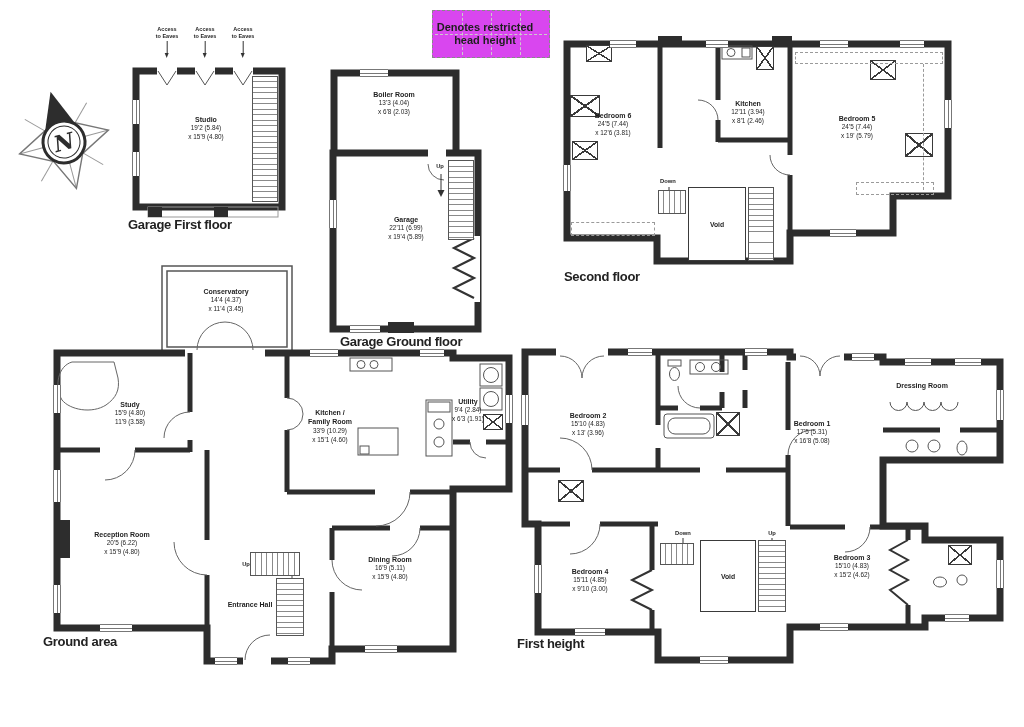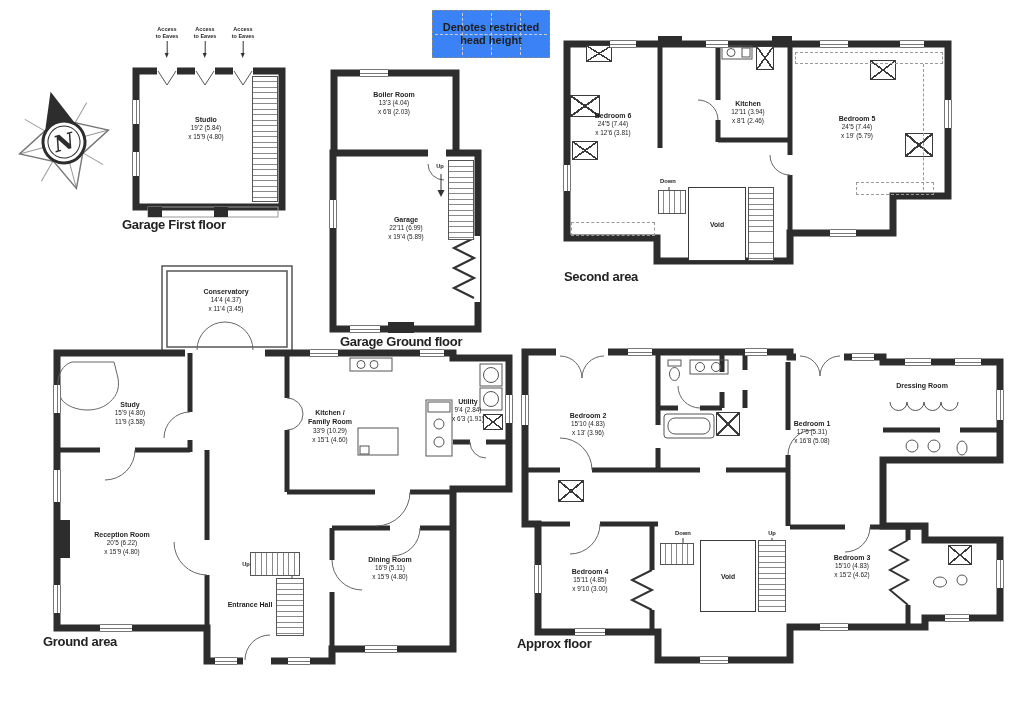--- a/index.html
+++ b/index.html
@@ -38,21 +38,21 @@
   
   .win-h{position:absolute;z-index:2;height:8px;background:
     linear-gradient(to bottom,#fff 0px,#fff 3px,#777 3px,#777 4px,#fff 4px,#fff 8px);
     border-top:1px solid #777;border-bottom:1px solid #777}
   .win-v{position:absolute;z-index:2;width:8px;background:
     linear-gradient(to right,#fff 0px,#fff 3px,#777 3px,#777 4px,#fff 4px,#fff 8px);
     border-left:1px solid #777;border-right:1px solid #777}
 
   
   .legendbox{position:absolute;left:432px;top:10px;width:118px;height:48px;border:1.5px dashed #888;
-    z-index:5;display:flex;align-items:center;justify-content:center;text-align:center;background:#3b82f6}
+    z-index:5;display:flex;align-items:center;justify-content:flex-start;text-align:center;background:#d946ef}
   .legendbox .note{font-weight:bold;font-size:11px;line-height:1.15;width:104px;position:relative;z-index:2}
   .legendbox .gridv{position:absolute;top:2px;bottom:2px;border-left:1px dashed #ccc;z-index:1}
   .legendbox .gridh{position:absolute;left:2px;right:2px;border-top:1px dashed #ccc;z-index:1}
 
   
   .eaves{position:absolute;top:26px;transform:translateX(-50%);display:flex;flex-direction:column;
     align-items:center;font-size:5.5px;font-weight:bold;line-height:1.3;z-index:5;text-align:center}
   .eaves .stem{width:1px;height:12px;background:#333;margin-top:1px}
   .eaves .head{width:0;height:0;border-left:2.5px solid transparent;border-right:2.5px solid transparent;
     border-top:5px solid #333}
@@ -445,20 +445,20 @@
   <span class="rd">15'10 (4.83)</span>
   <span class="rd">x 15'2 (4.62)</span>
 </div>
 
 <div class="tiny" style="left:440px;top:166px">Up</div>
 <div class="tiny" style="left:668px;top:181px">Down</div>
 <div class="tiny" style="left:246px;top:564px">Up</div>
 <div class="tiny" style="left:683px;top:533px">Down</div>
 <div class="tiny" style="left:772px;top:533px">Up</div>
 
-<div class="floor-title" style="left:122px;top:217px">Garage First floor</div>
+<div class="floor-title" style="left:128px;top:217px">Garage First floor</div>
 <div class="floor-title" style="left:340px;top:334px">Garage Ground floor</div>
-<div class="floor-title" style="left:564px;top:269px">Second area</div>
+<div class="floor-title" style="left:564px;top:269px">Second floor</div>
 <div class="floor-title" style="left:43px;top:634px">Ground area</div>
-<div class="floor-title" style="left:517px;top:636px">Approx floor</div>
+<div class="floor-title" style="left:517px;top:636px">First height</div>
 
 
 </div>
 
 </body></html>

